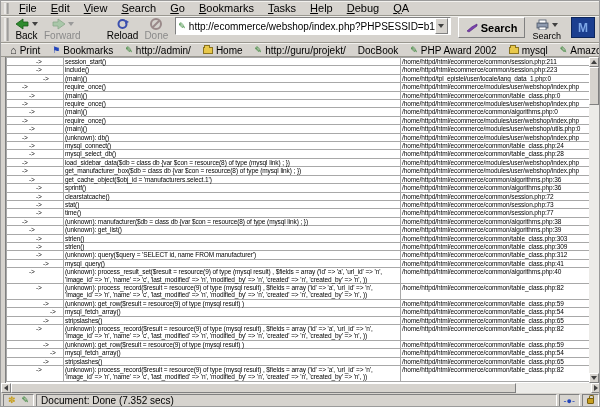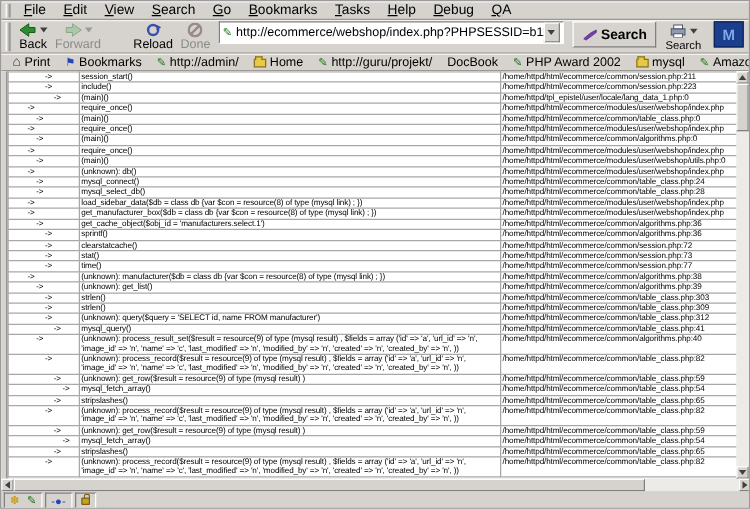--- a/index.html
+++ b/index.html
@@ -420,19 +420,20 @@
   <div class="sb-btn bev-out">
       <span class="t-rt"></span>
     </div>
 </div>
 
 <div id="statusbar">
   <div class="status-pane bev-in" id="component-bar">
     <span class="mini-ic" style="color:#c8a020">✽</span>
     <span class="mini-ic" style="color:#1f7a1f">✎</span>
   </div>
+  <div class="status-pane bev-in" id="status-text">Document: Done (7.352 secs)</div>
   <div class="status-pane bev-in">
     <span id="plug-ic">-●-</span>
   </div>
   <div class="status-pane bev-in">
     <span id="lock-ic"></span>
   </div>
 </div>
 
 </body></html>

